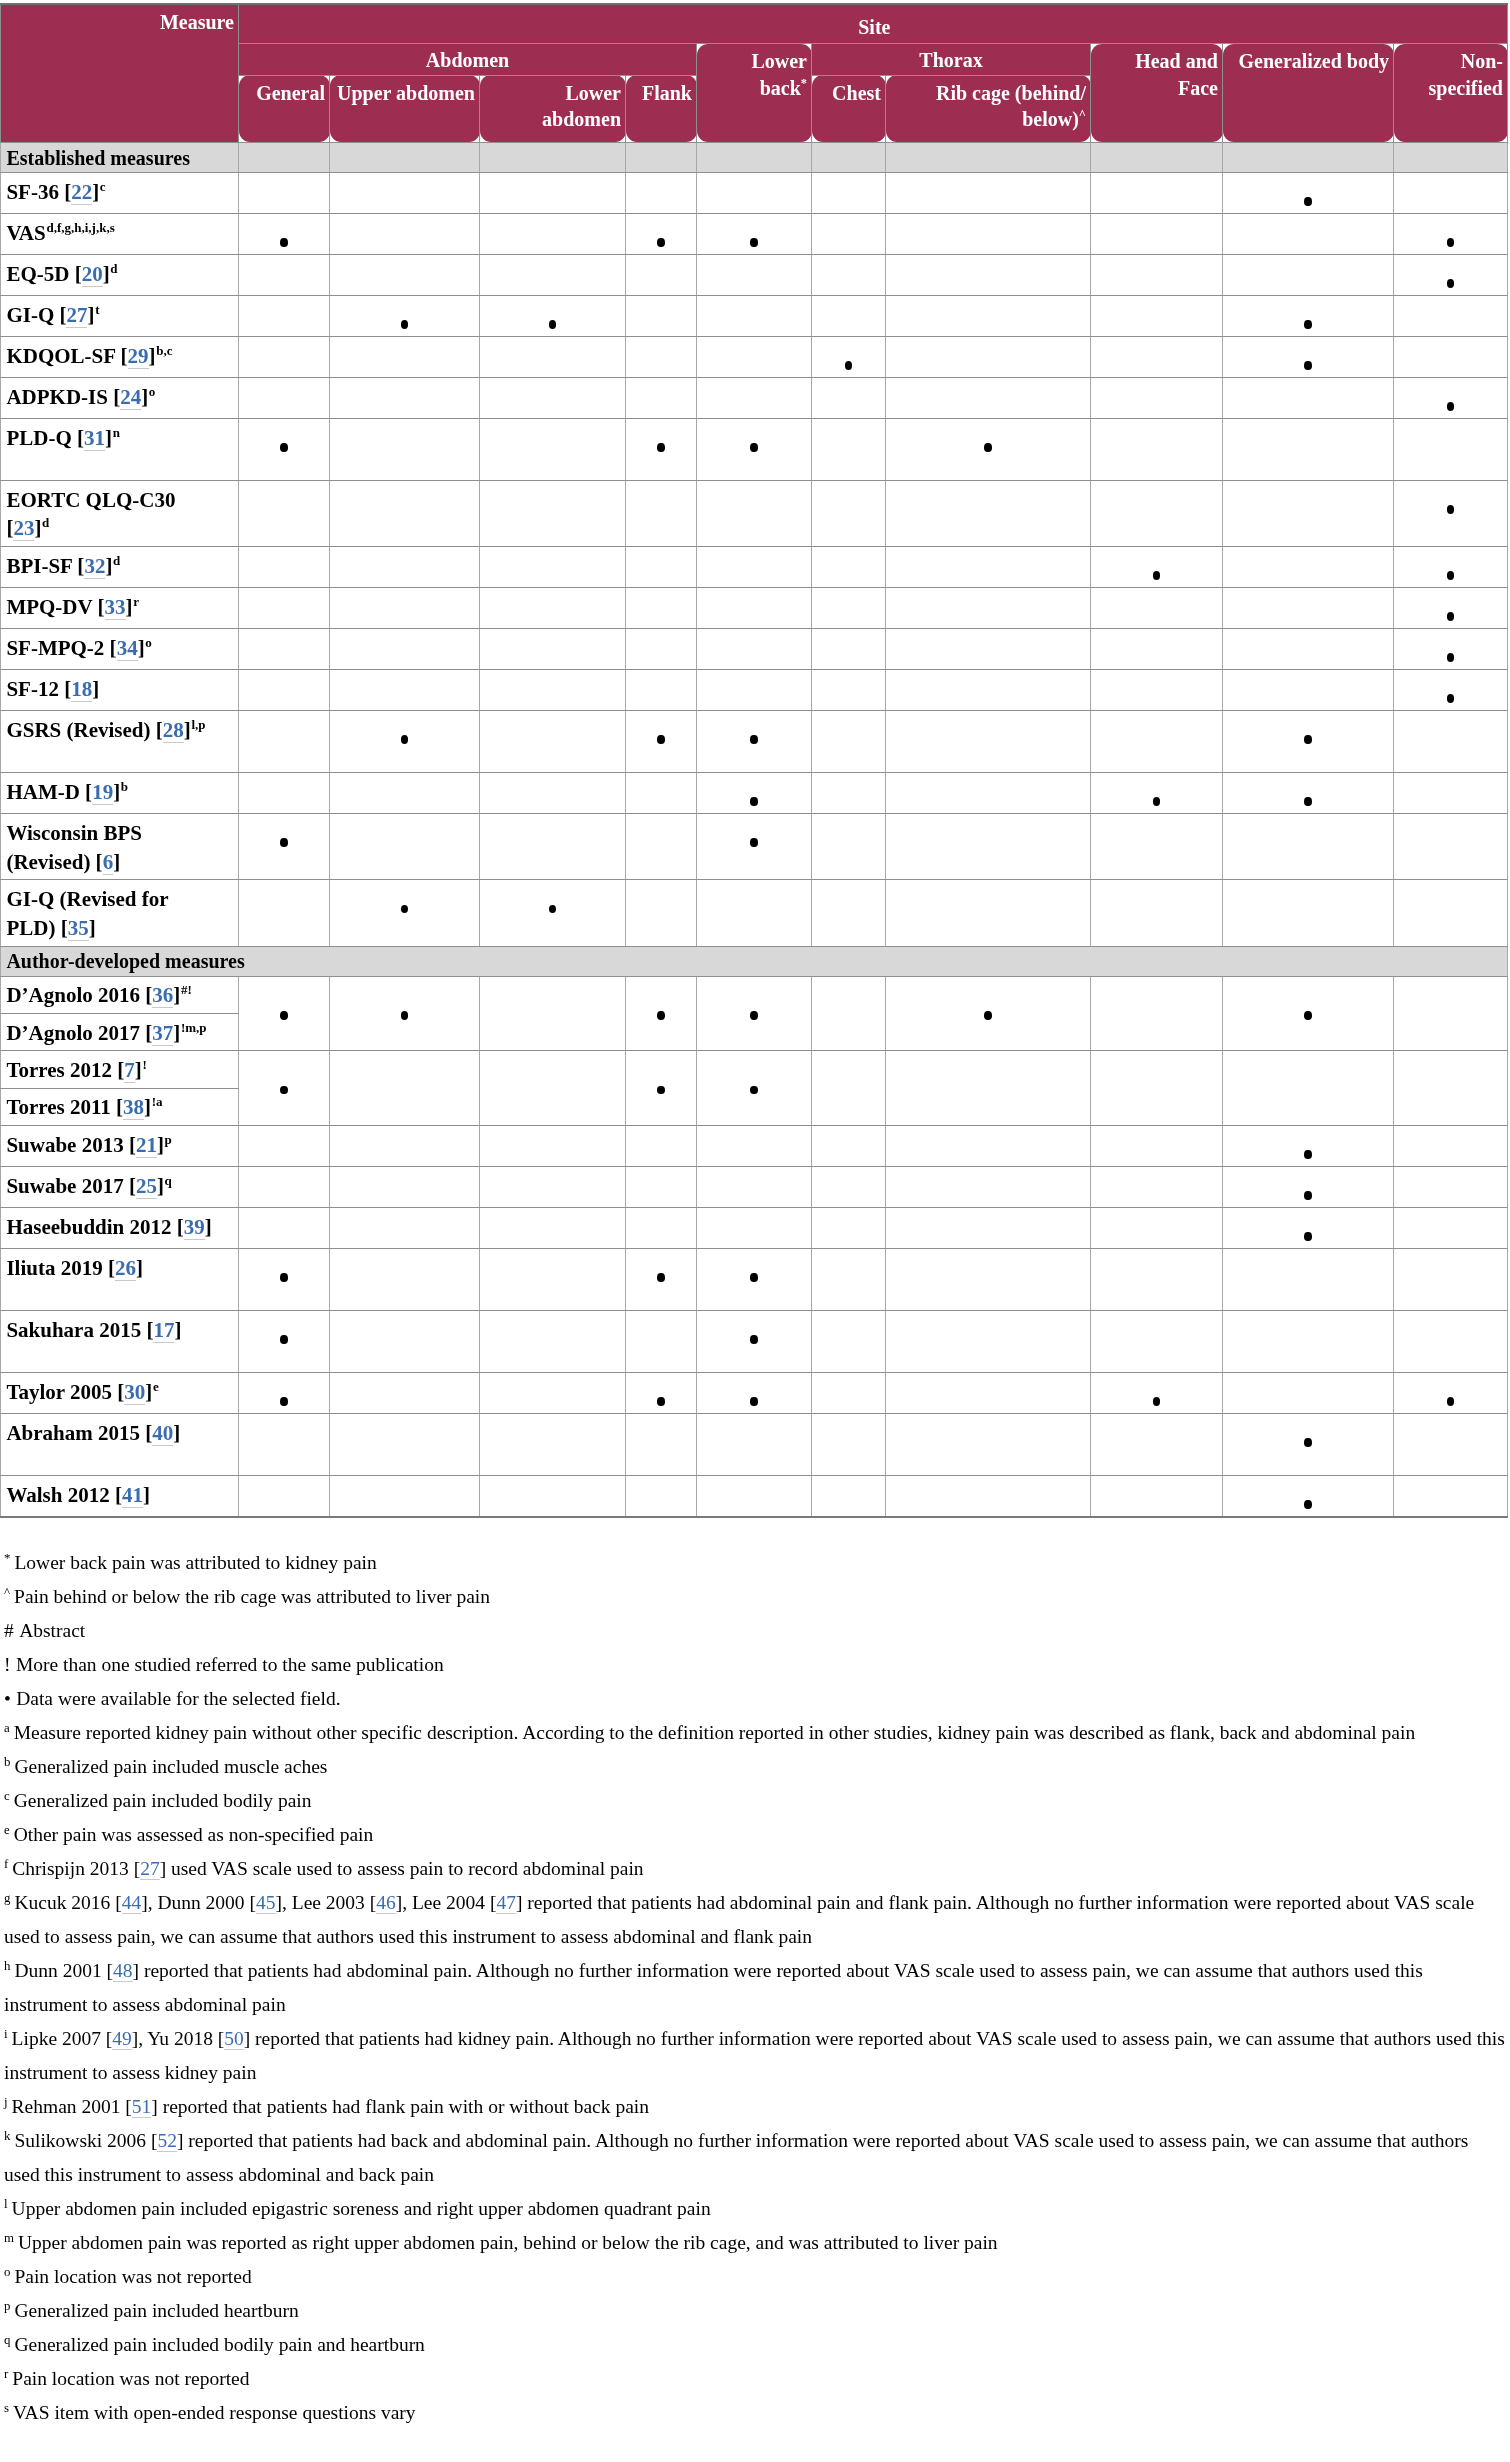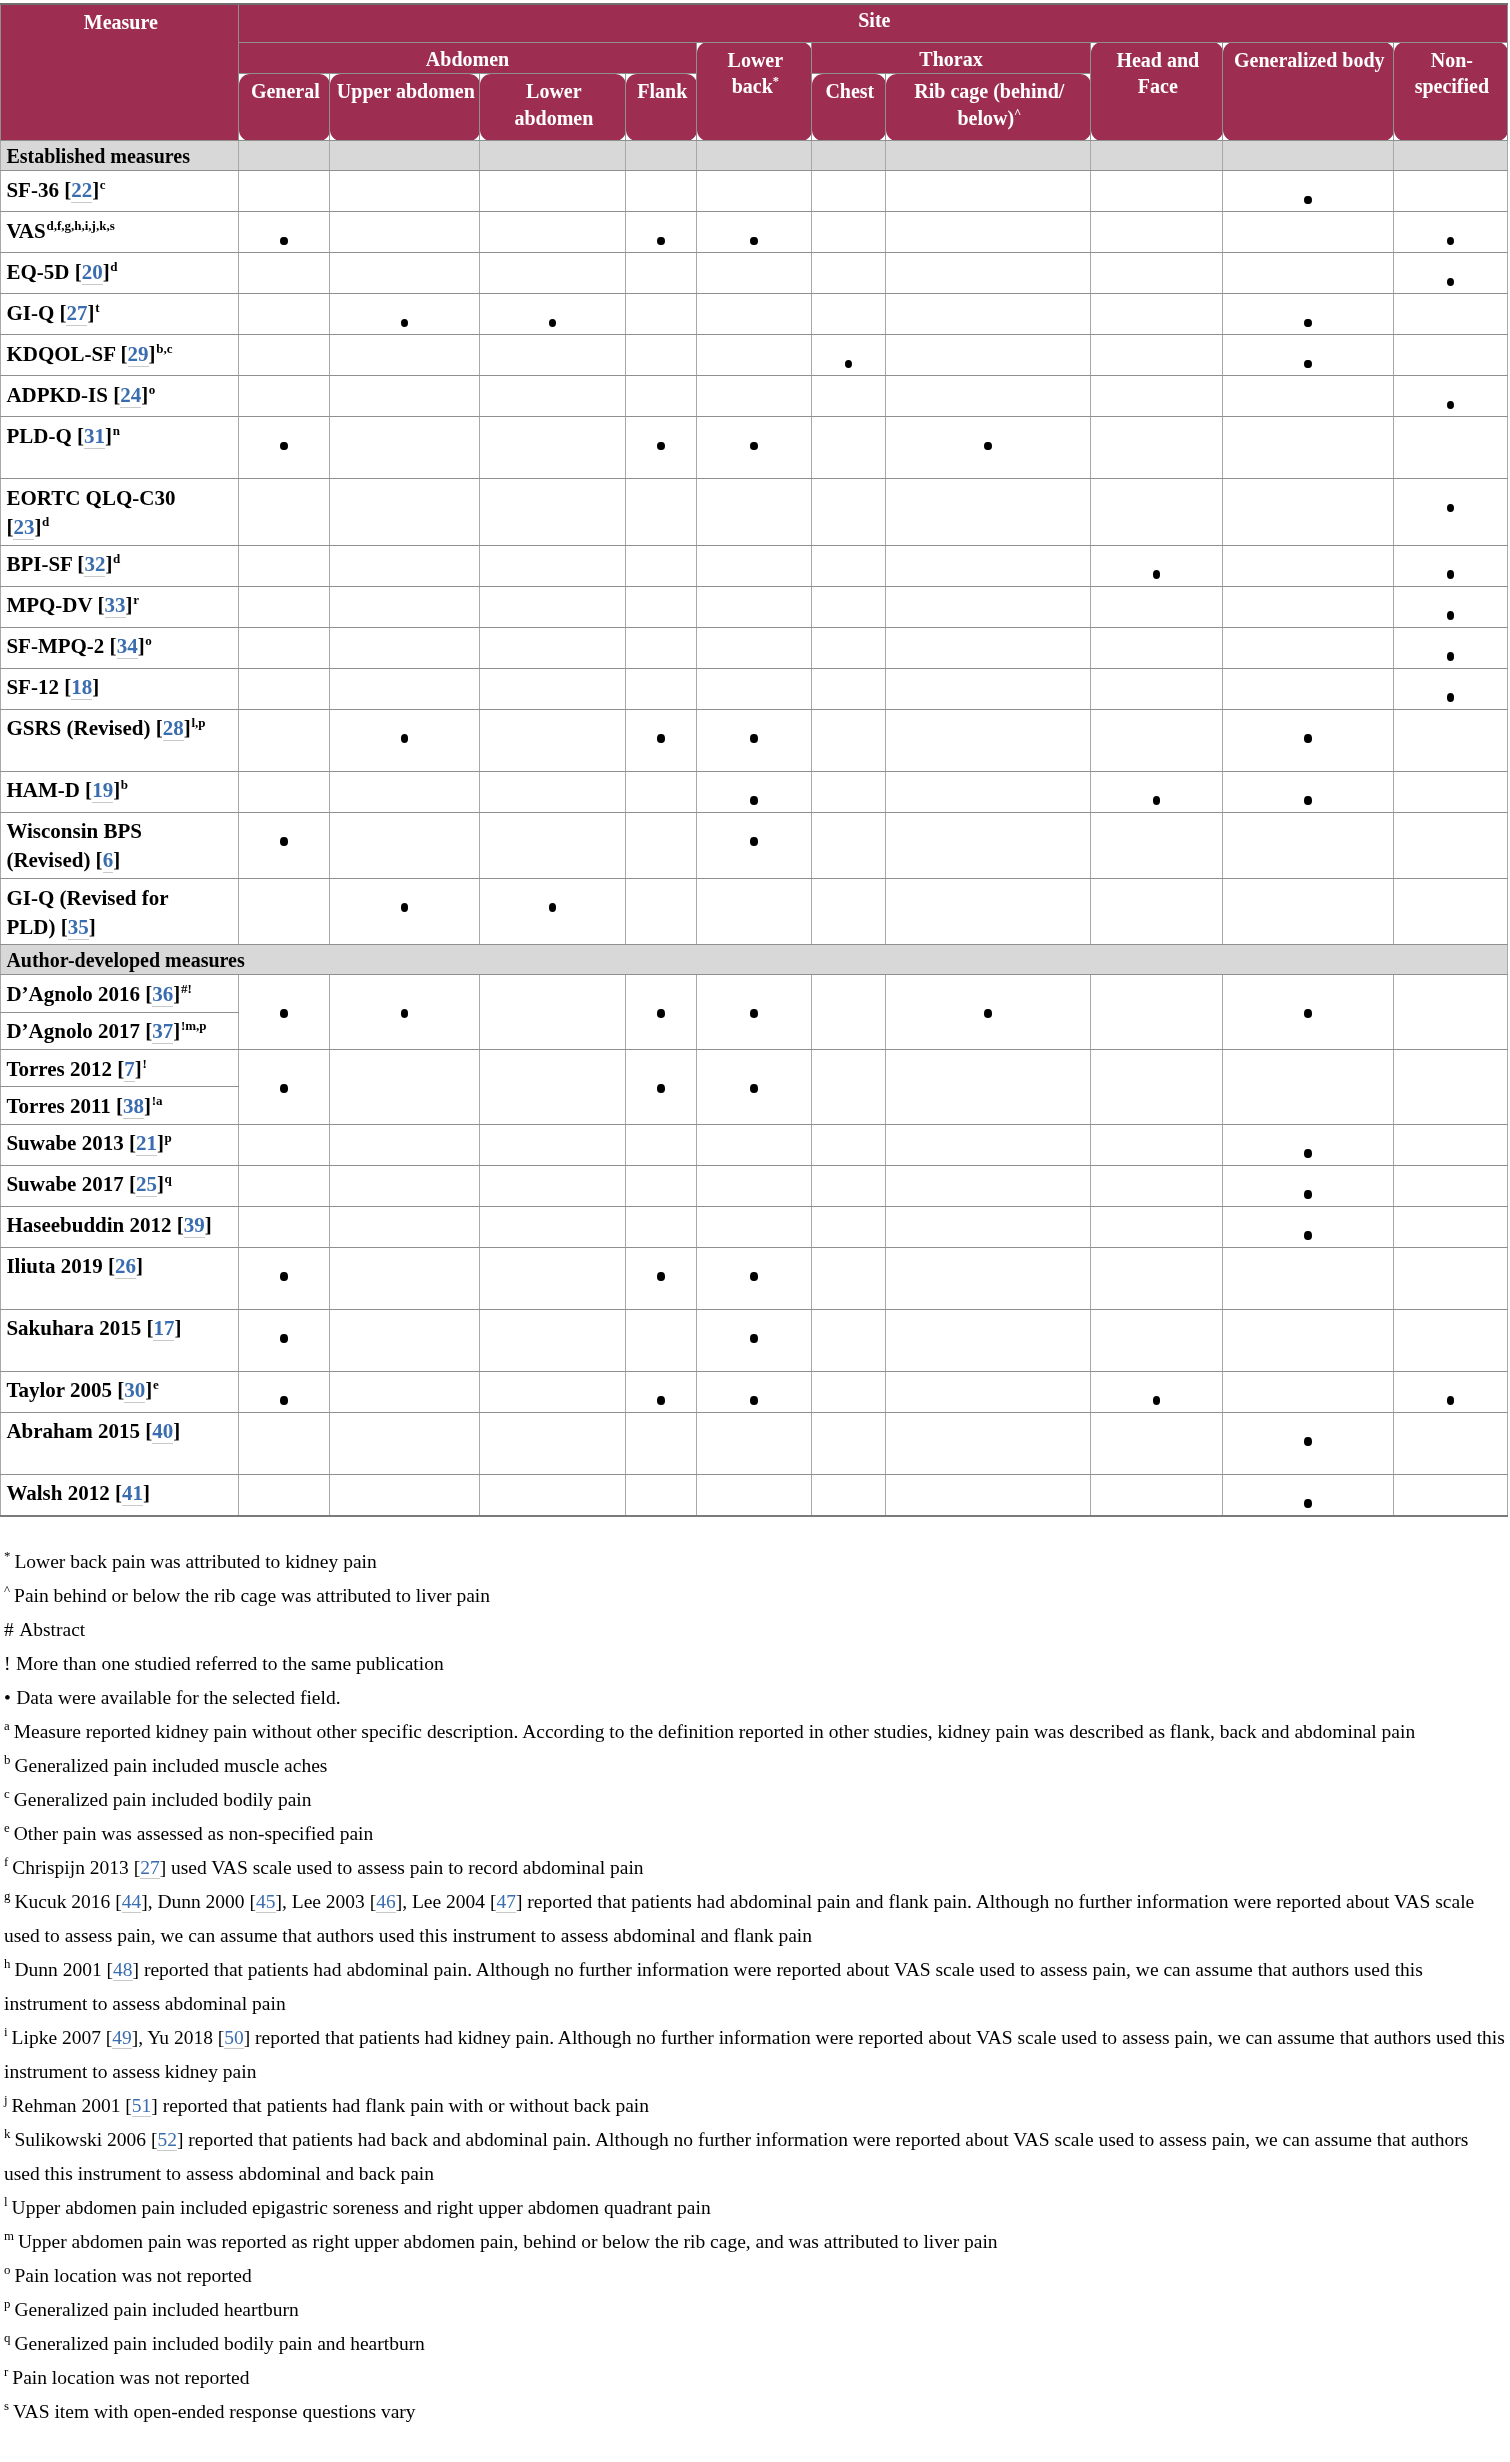--- a/index.html
+++ b/index.html
@@ -6,23 +6,23 @@
   body{width:1511px;font-family:"Liberation Serif",serif;color:#000;}
   .page{width:1511px;padding-top:3.4px;}
 
   table.main{border-collapse:collapse;table-layout:fixed;width:1508px;
     border-top:2px solid #6f6f6f;border-bottom:2.7px solid #7a7a7a;}
   th,td{border-top:1.3px solid #8f8f8f;border-bottom:1.3px solid #8f8f8f;
         border-left:0.7px solid #a8a8a8;border-right:0.7px solid #a8a8a8;
         box-sizing:border-box;overflow:hidden;}
 
   thead th{background:#9e2d52;color:#ffffff;font-weight:bold;font-size:20px;
-    text-align:center;vertical-align:top;padding:4px 4px 2.7px 6.7px;line-height:1.32;
+    text-align:right;vertical-align:top;padding:4px 4px 2.7px 6.7px;line-height:1.32;
     border-color:#8f8f8f;}
-  th.site-h{text-align:center;height:38px;padding-top:2px;}
+  th.site-h{text-align:center;height:38px;padding-top:9px;}
   th.group-h{text-align:center;height:29.5px;padding:2.7px 0 1.3px 0;}
   th.sub-h{height:67px;border-radius:11px;}
   th.measure-h{vertical-align:top;}
   thead sup{font-size:62%;vertical-align:super;line-height:0;}
 
   tbody td{background:#ffffff;vertical-align:top;font-size:21px;}
   tr.norm td{height:35px;}
   tr.tall td{height:62px;}
   td.label{font-weight:bold;padding:4.7px 2.7px 2.7px 5.4px;line-height:1.38;}
   td.label sup{font-size:62%;vertical-align:super;line-height:0;margin-left:0.7px;}

